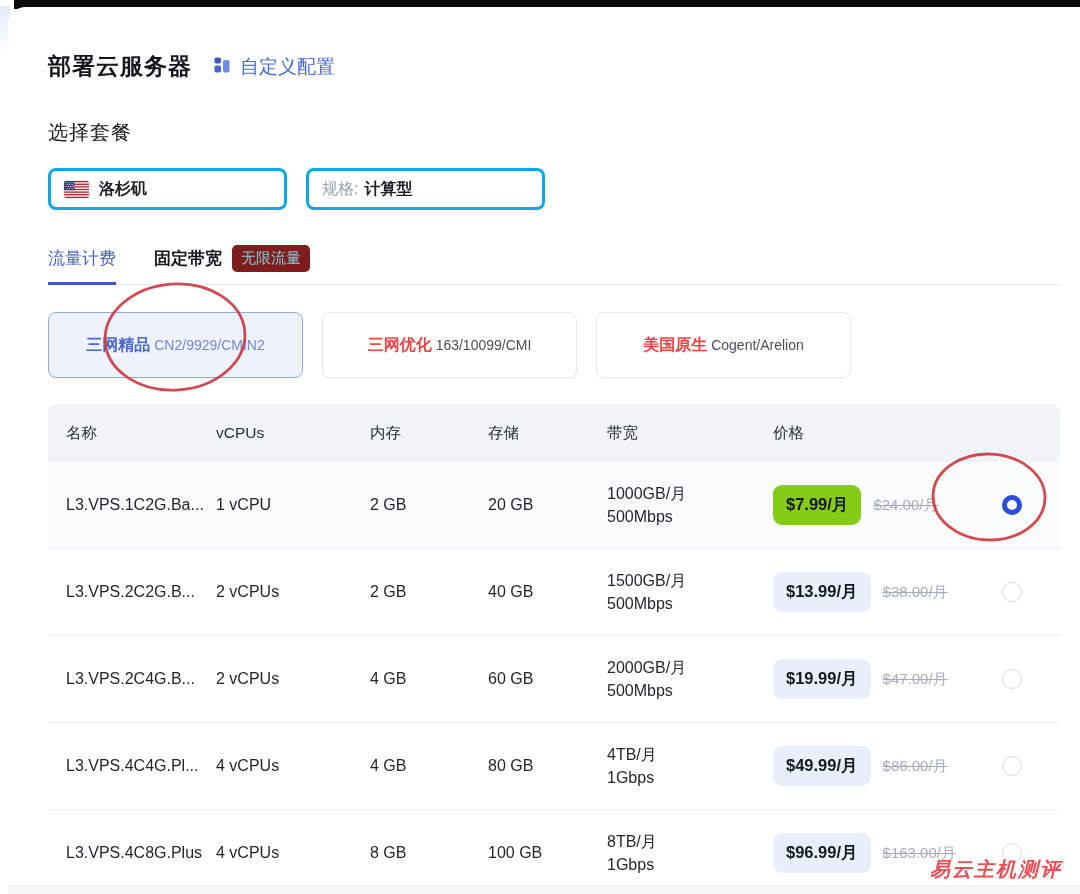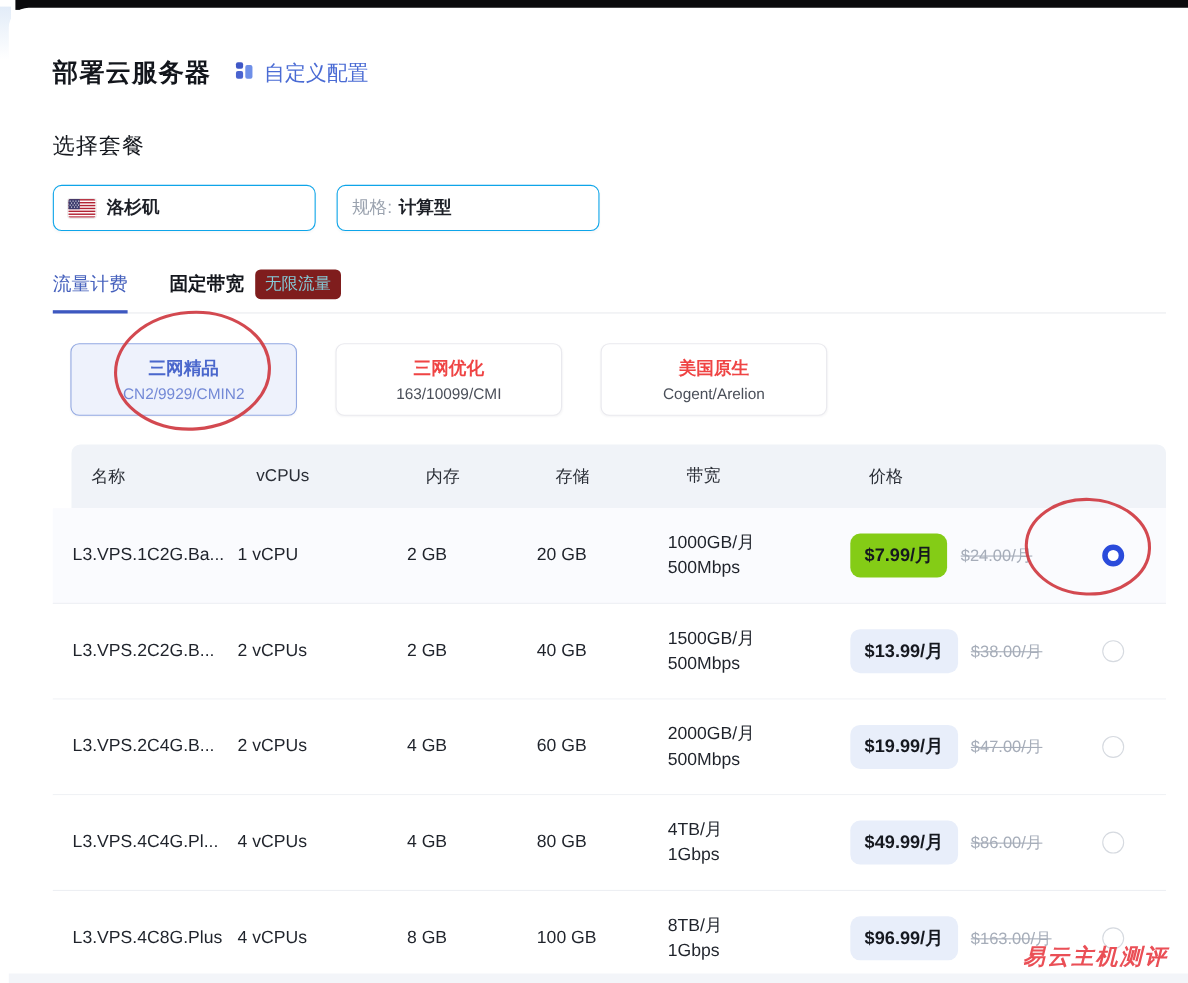--- a/index.html
+++ b/index.html
@@ -13,45 +13,45 @@
   .content { position:relative; padding:44px 20px 0 40px; height:100%; }
 
   .title-row { display:flex; align-items:center; gap:20px; }
   .page-title { font-size:23px; font-weight:800; color:#13161c; letter-spacing:1px; }
   .custom-config { display:flex; align-items:center; gap:8px; cursor:pointer; }
   .custom-config .label { font-size:19px; color:#4a6bd4; }
 
   .section-title { margin-top:37px; font-size:20px; font-weight:400; color:#15181e; letter-spacing:1px; }
 
   .selects { display:flex; gap:19px; margin-top:22px; }
-  .select-box { width:239px; height:42px; border:1px solid #0ea5e9; border-radius:8px; background:#fff;
+  .select-box { width:239px; height:42px; border:3px solid #0ea5e9; border-radius:8px; background:#fff;
     display:flex; align-items:center; padding:0 13px; gap:10px; font-size:16px; box-shadow:0 1px 2px rgba(20,30,60,.03); cursor:pointer; }
   .select-box .value { color:#1c1f26; font-weight:600; }
   .select-box .prefix { color:#9aa2ae; font-weight:400; }
   .flag { width:25px; height:17px; border-radius:2px; overflow:hidden; flex:0 0 auto; box-shadow:0 0 0 1px rgba(0,0,0,.08); }
 
   .tabs { display:flex; align-items:flex-end; gap:38px; margin-top:35px; border-bottom:1px solid #e9ebef;font-family:Liberation Serif, serif; }
   .tab { padding-bottom:12px; font-size:17px; cursor:pointer; display:flex; align-items:center; }
   .tab.active { color:#4661bd; border-bottom:3px solid #3d58c0; margin-bottom:-1px; }
   .tab.inactive { color:#15181e; font-weight:700; }
   .badge { margin-left:10px; padding:4px 9px; background:#7f1d1d; color:#85cbd8; border-radius:5px; font-size:15px; font-weight:400; }
 
   .cards { display:flex; gap:19px; margin-top:27px; }
-  .net-card { width:206px; height:66px; border-radius:8px; border:1px solid #e9e9ee; background:#fff;
-    display:flex; flex-direction:column; align-items:center; justify-content:center; gap:4px; cursor:pointer;
-    box-shadow:0 1px 2px rgba(20,30,60,.04);margin-left:16px; }
+  .net-card { width:255px; height:66px; border-radius:8px; border:1px solid #e9e9ee; background:#fff;
+    display:flex; flex-direction:row; align-items:center; justify-content:center; gap:4px; cursor:pointer;
+    box-shadow:0 1px 2px rgba(20,30,60,.04); }
   .net-card .card-title { font-size:16px; font-weight:600; color:#ef4444; }
   .net-card .card-sub { font-size:14px; color:#4a4f59; }
   .net-card.selected { background:#eef2fc; border-color:#93a9e2; }
   .net-card.selected .card-title { color:#4a67cc; }
   .net-card.selected .card-sub { color:#7389d6; }
 
   .table { margin-top:26px; width:1012px; }
   .thead { display:flex; align-items:center; height:58px; background:#f0f3f8; border-radius:8px 8px 0 0;
-    padding-left:18px; font-size:15.5px; color:#2b2f37; font-weight:500;margin-left:17px; }
+    padding-left:18px; font-size:15.5px; color:#2b2f37; font-weight:500; }
   .trow { display:flex; align-items:center; height:87px; border-bottom:1px solid #edeff3; padding-left:18px;
     font-size:16px; color:#1f232b; cursor:pointer; background:#fff; }
   .trow.selected { background:#fafbfe; }
   .c-name { width:150px; }
   .c-vcpu { width:154px; }
   .c-mem  { width:118px; }
   .c-sto  { width:119px; }
   .c-bw   { width:166px; line-height:1.45; }
   .c-price{ flex:1; display:flex; align-items:center; }
   .c-radio{ width:96px; display:flex; justify-content:center; }

